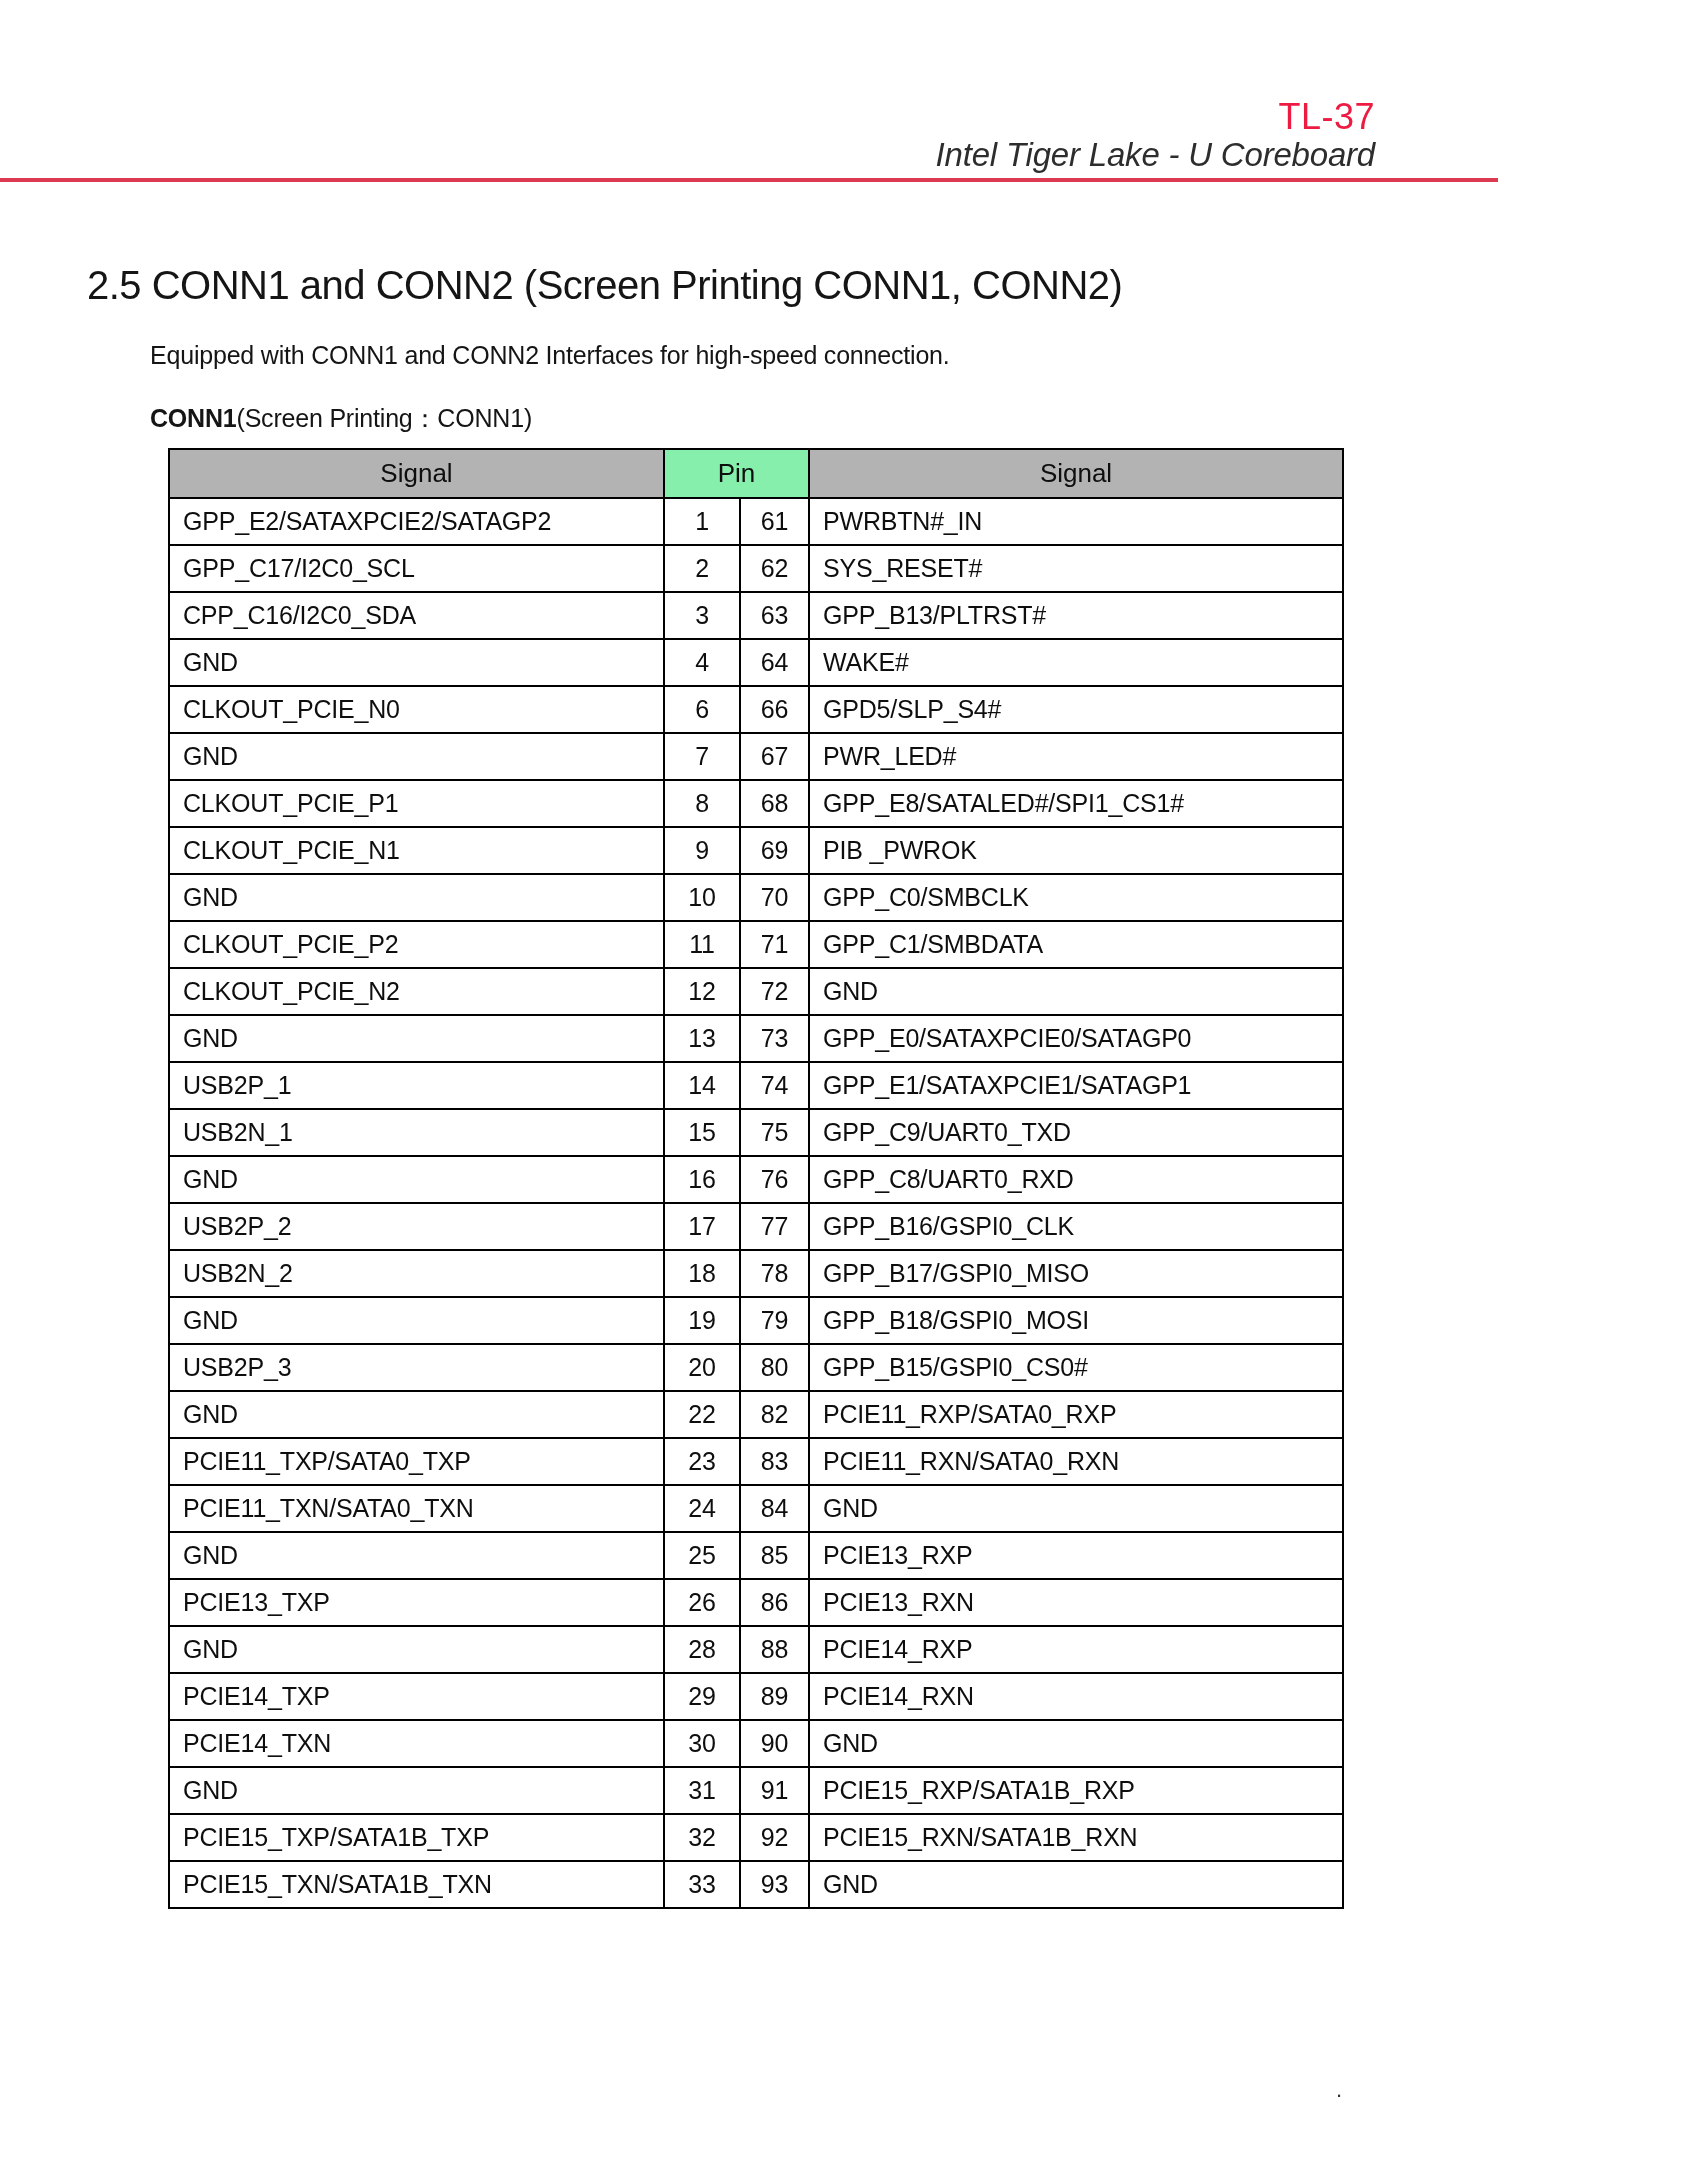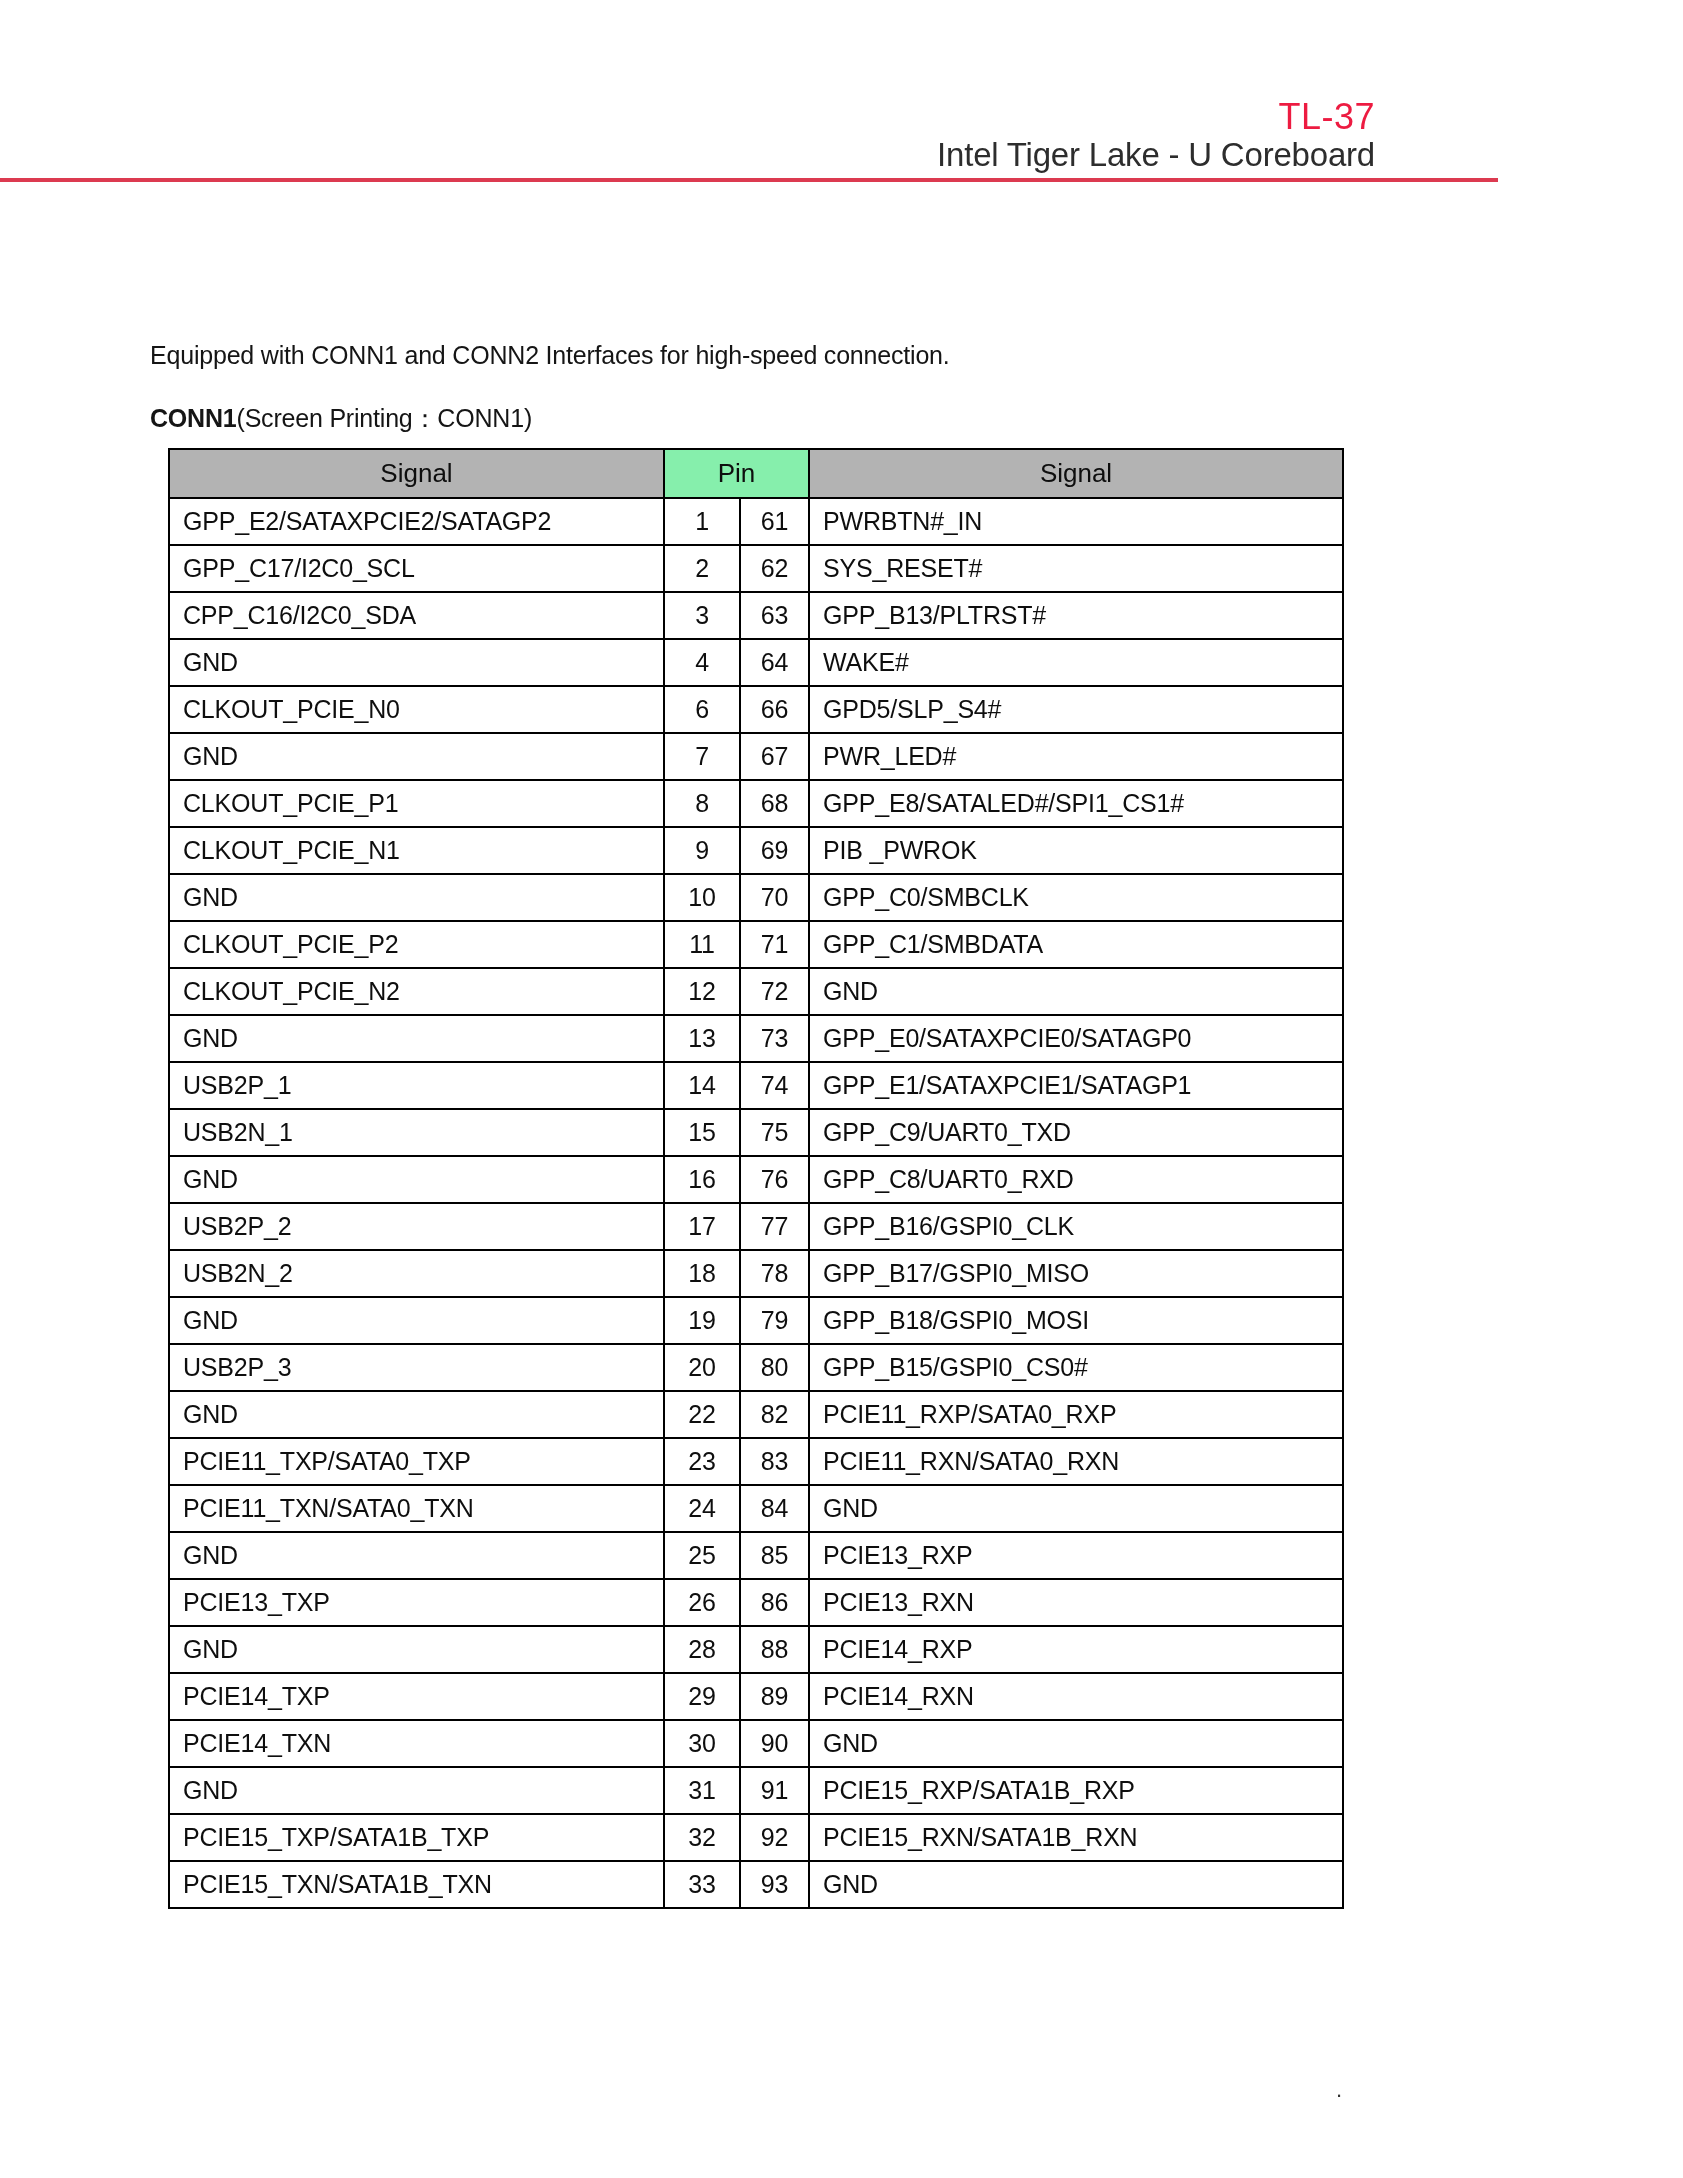--- a/index.html
+++ b/index.html
@@ -28,20 +28,21 @@
     letter-spacing: 0.5px;
   }
   .product-title {
     position: absolute;
     top: 137px;
     right: 123px;
     font-size: 33px;
     line-height: 1.1;
     color: #2d2d2d;
     letter-spacing: -0.2px;
+    font-style: italic;
   }
   .header-rule {
     position: absolute;
     top: 178px;
     left: 0;
     width: 1561px;
     height: 4px;
     background: #DC3A50;
   }
 
@@ -127,20 +128,21 @@
 <body>
 
 <div class="page">
 
   <div class="doc-code" style="color: rgb(237, 27, 65);">TL-37</div>
 
   <div class="product-title">Intel Tiger Lake - U Coreboard</div>
 
   <div class="header-rule" style="background: rgb(220, 58, 80);"></div>
 
+  <div class="section-title">2.5 CONN1 and CONN2 (Screen Printing CONN1, CONN2)</div>
 
   <div class="intro-text">Equipped with CONN1 and CONN2 Interfaces for high-speed connection.</div>
 
   <div class="table-caption">
     <span class="bold">CONN1</span><span>(Screen Printing：CONN1)</span>
   </div>
 
   <div class="pin-table-wrap">
     <table class="pin-table">
       <colgroup>

